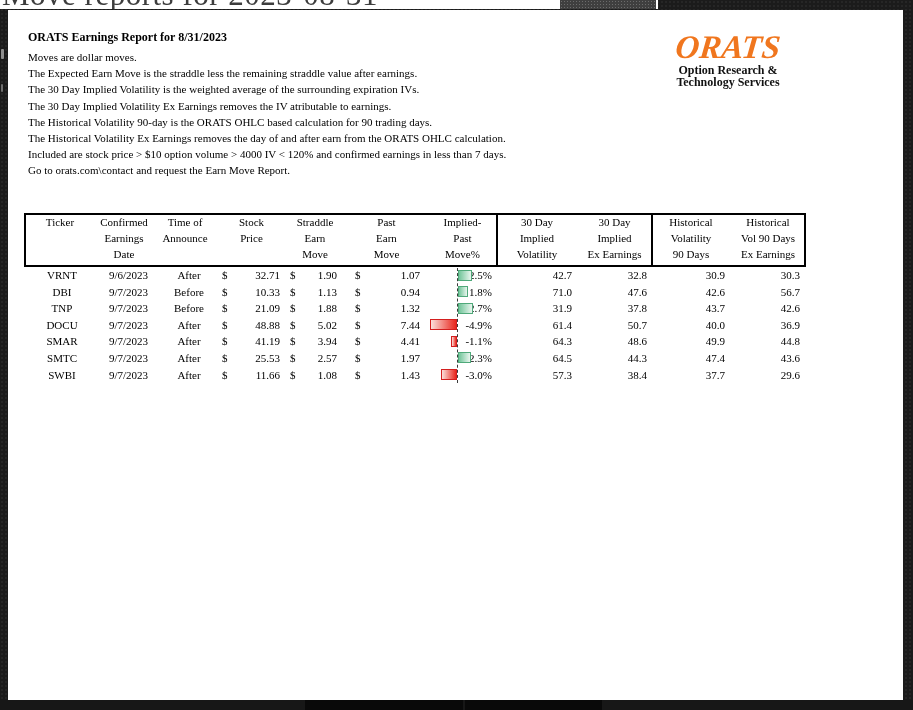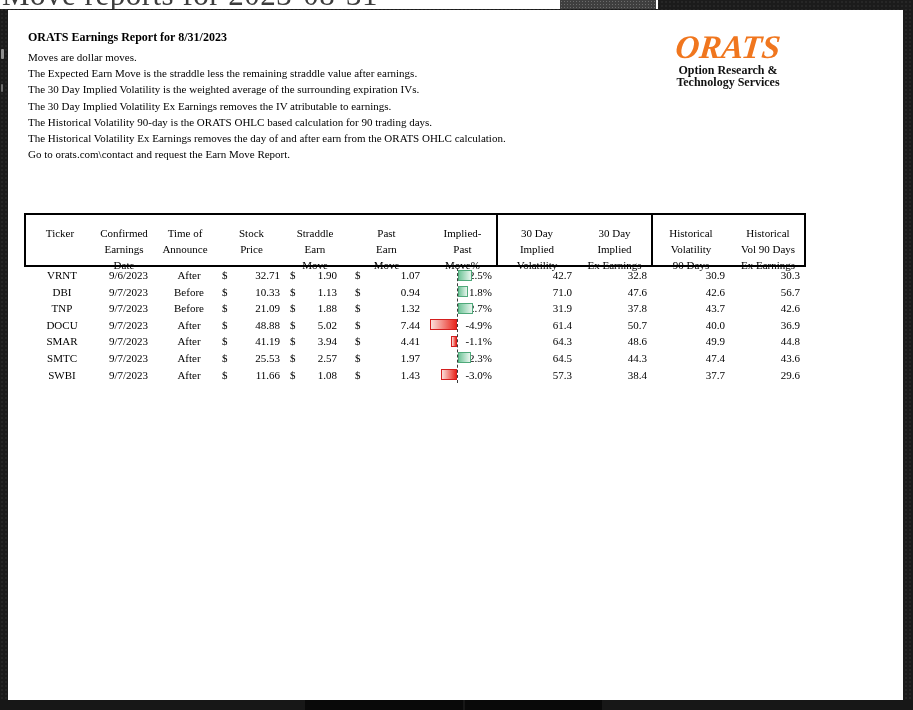--- a/index.html
+++ b/index.html
@@ -35,21 +35,21 @@
   
   .logo{position:absolute;left:648px;top:20px;width:144px;text-align:center;}
   .logo-brand{font-size:33px;font-weight:800;font-style:italic;letter-spacing:0;
               transform:skewX(-6deg);line-height:34px;}
   .logo-tag{font-size:12px;font-weight:700;line-height:11.5px;color:#111;margin-top:1px;}
 
   
   .report-table{position:absolute;left:16px;top:203px;width:782px;font-size:11px;}
   .thead,.tr{display:grid;grid-template-columns:72px 56px 66px 67px 60px 83px 69px 80px 75px 78px 76px;}
   .thead{height:54px;}
-  .th{text-align:center;padding-top:13px;line-height:15.8px;white-space:nowrap;overflow:visible;}
+  .th{text-align:center;padding-top:2px;line-height:15.8px;white-space:nowrap;overflow:visible;}
   .tbody{position:relative;}
   .tr{height:16.6px;position:relative;align-items:center;}
   .td{white-space:nowrap;line-height:16.6px;}
   .a-left{text-align:center;}
   .a-right{text-align:right;}
   .c-ticker{padding-left:4px;}
   .c-date{padding-right:4px;}
   .c-time{padding-left:8px;}
   .cur{display:flex;justify-content:space-between;align-items:center;}
   .c-price{padding-left:4px;padding-right:5px;}
@@ -88,20 +88,21 @@
 
     <div class="report-title">ORATS Earnings Report for 8/31/2023</div>
 
     <div class="desc" id="desc-lines">
         <div>Moves are dollar moves.</div>
         <div>The Expected Earn Move is the straddle less the remaining straddle value after earnings.</div>
         <div>The 30 Day Implied Volatility is the weighted average of the surrounding expiration IVs.</div>
         <div>The 30 Day Implied Volatility Ex Earnings removes the IV atributable to earnings.</div>
         <div>The Historical Volatility 90-day is the ORATS OHLC based calculation for 90 trading days.</div>
         <div>The Historical Volatility Ex Earnings removes the day of and after earn from the ORATS OHLC calculation.</div>
+        <div>Included are stock price &gt; $10 option volume &gt; 4000 IV &lt; 120% and confirmed earnings in less than 7 days.</div>
         <div>Go to orats.com\contact and request the Earn Move Report.</div>
       </div>
 
     <div class="logo">
       <div class="logo-brand" id="logo-brand" style="color: rgb(240, 118, 30);">ORATS</div>
       <div class="logo-tag">
         <div>Option Research &amp;</div>
         <div>Technology Services</div>
       </div>
     </div>

